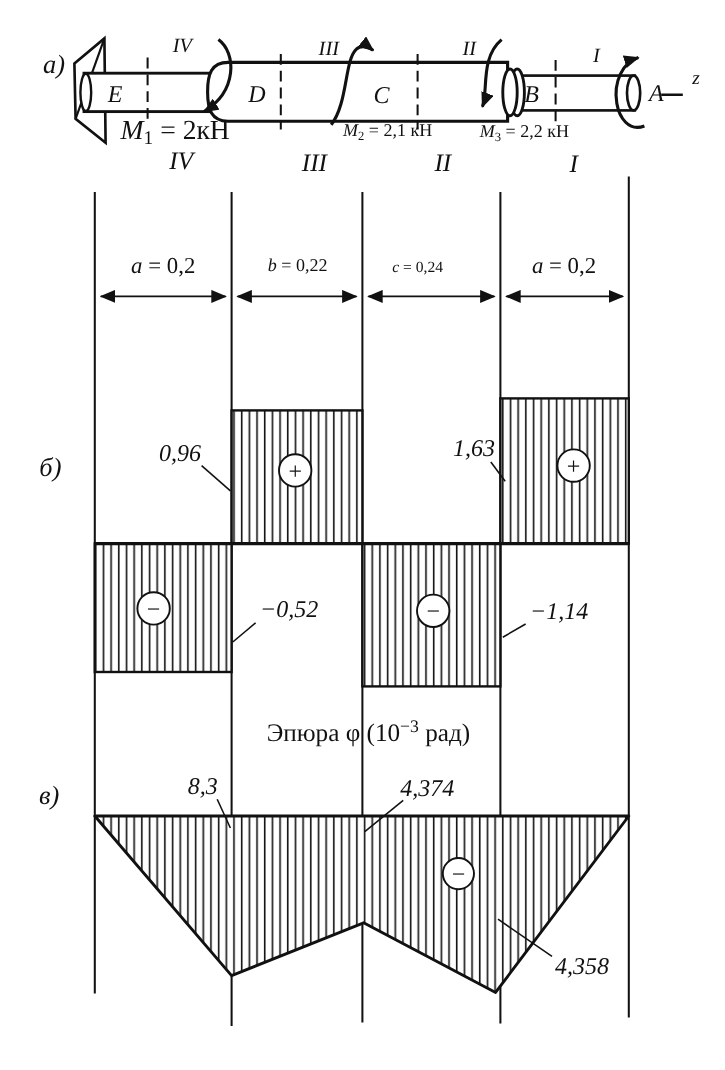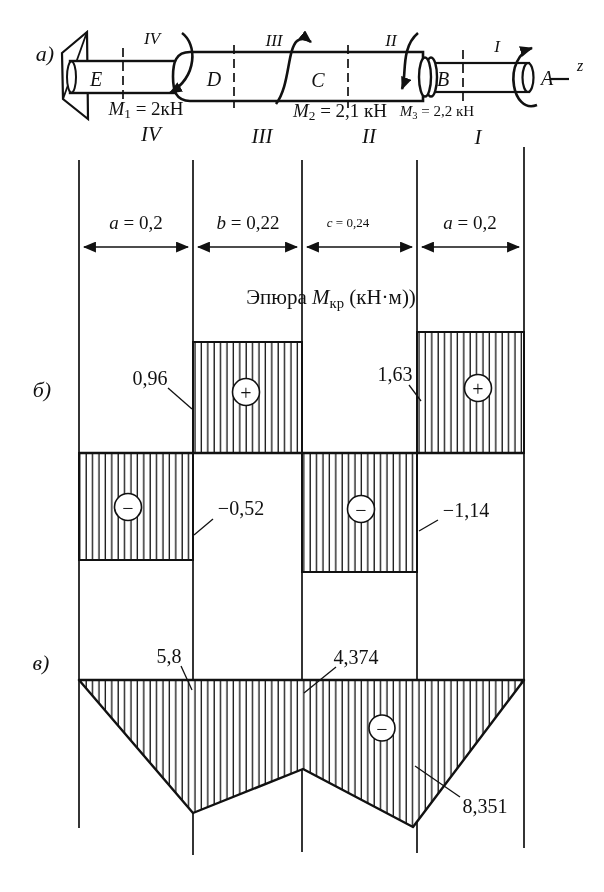--- a/index.html
+++ b/index.html
@@ -7,21 +7,21 @@
        font-family:"Liberation Serif", serif;color:#111;}
   #fig svg{position:absolute;left:0;top:0;}
   .lbl{position:absolute;transform:translate(-50%,-50%);white-space:nowrap;
        font-size:20px;line-height:1;color:#111;}
   .it{font-style:italic;}
   .big{font-size:22px;}
   .sm{font-size:16px;}
   .rom-top{font-size:17px;font-style:italic;}
   .rom-bot{font-size:21px;font-style:italic;}
   .title{font-size:21px;}
-  .val{font-size:20px;}
+  .val{font-size:20px;font-style:italic;}
   sub{font-size:0.7em;vertical-align:-0.3em;line-height:0;}
   sup{font-size:0.7em;vertical-align:0.5em;line-height:0;}
 </style>
 </head>
 <body>
 
 <div id="fig">
 
 <svg width="604" height="892" viewBox="0 0 604 892">
   <defs>
@@ -124,50 +124,50 @@
   <div class="lbl rom-top" style="left:152px;top:38px">IV</div>
   <div class="lbl rom-top" style="left:274px;top:40px">III</div>
   <div class="lbl rom-top" style="left:391px;top:40px">II</div>
   <div class="lbl rom-top" style="left:497px;top:46px">I</div>
 
   <div class="lbl rom-bot" style="left:151px;top:134px">IV</div>
   <div class="lbl rom-bot" style="left:262px;top:136px">III</div>
   <div class="lbl rom-bot" style="left:369px;top:136px">II</div>
   <div class="lbl rom-bot" style="left:478px;top:137px">I</div>
 
-  <div class="lbl" style="left:146px;top:108px;font-size:19px">
+  <div class="lbl" style="left:146px;top:108px;font-size:23px">
     <span class="it">M</span><sub>1</sub><span> = 2кН</span>
   </div>
-  <div class="lbl" style="left:340px;top:110px;font-size:19px">
+  <div class="lbl" style="left:323px;top:110px;font-size:15px">
     <span class="it">M</span><sub>2</sub><span> = 2,1 кН</span>
   </div>
   <div class="lbl" style="left:437px;top:111px;font-size:15px">
     <span class="it">M</span><sub>3</sub><span> = 2,2 кН</span>
   </div>
 
   <div class="lbl" style="left:136px;top:222px;font-size:19px">
     <span class="it">a</span><span> = 0,2</span>
   </div>
-  <div class="lbl" style="left:248px;top:222px;font-size:19px">
+  <div class="lbl" style="left:248px;top:222px;font-size:15px">
     <span class="it">b</span><span> = 0,22</span>
   </div>
   <div class="lbl" style="left:348px;top:222px;font-size:13px">
     <span class="it">c</span><span> = 0,24</span>
   </div>
   <div class="lbl" style="left:470px;top:222px;font-size:19px">
     <span class="it">a</span><span> = 0,2</span>
   </div>
 
-  <div class="lbl title" style="left:331px;top:297px">
-    <span>Эпюра </span><span class="it">M</span><sub>кр</sub><span> (кН·м))</span>
-  </div>
 
   <div class="lbl val" style="left:150px;top:378px">0,96</div>
   <div class="lbl val" style="left:395px;top:374px">1,63</div>
   <div class="lbl val" style="left:241px;top:508px">−0,52</div>
   <div class="lbl val" style="left:466px;top:510px">−1,14</div>
 
+  <div class="lbl title" style="left:307px;top:611px">
+    <span>Эпюра φ (10</span><sup>−3</sup><span> рад)</span>
+  </div>
 
-  <div class="lbl val" style="left:169px;top:656px">5,8</div>
+  <div class="lbl val" style="left:169px;top:656px">8,3</div>
   <div class="lbl val" style="left:356px;top:657px">4,374</div>
-  <div class="lbl val" style="left:485px;top:806px">8,351</div>
+  <div class="lbl val" style="left:485px;top:806px">4,358</div>
 
 </div>
 
 </body></html>

